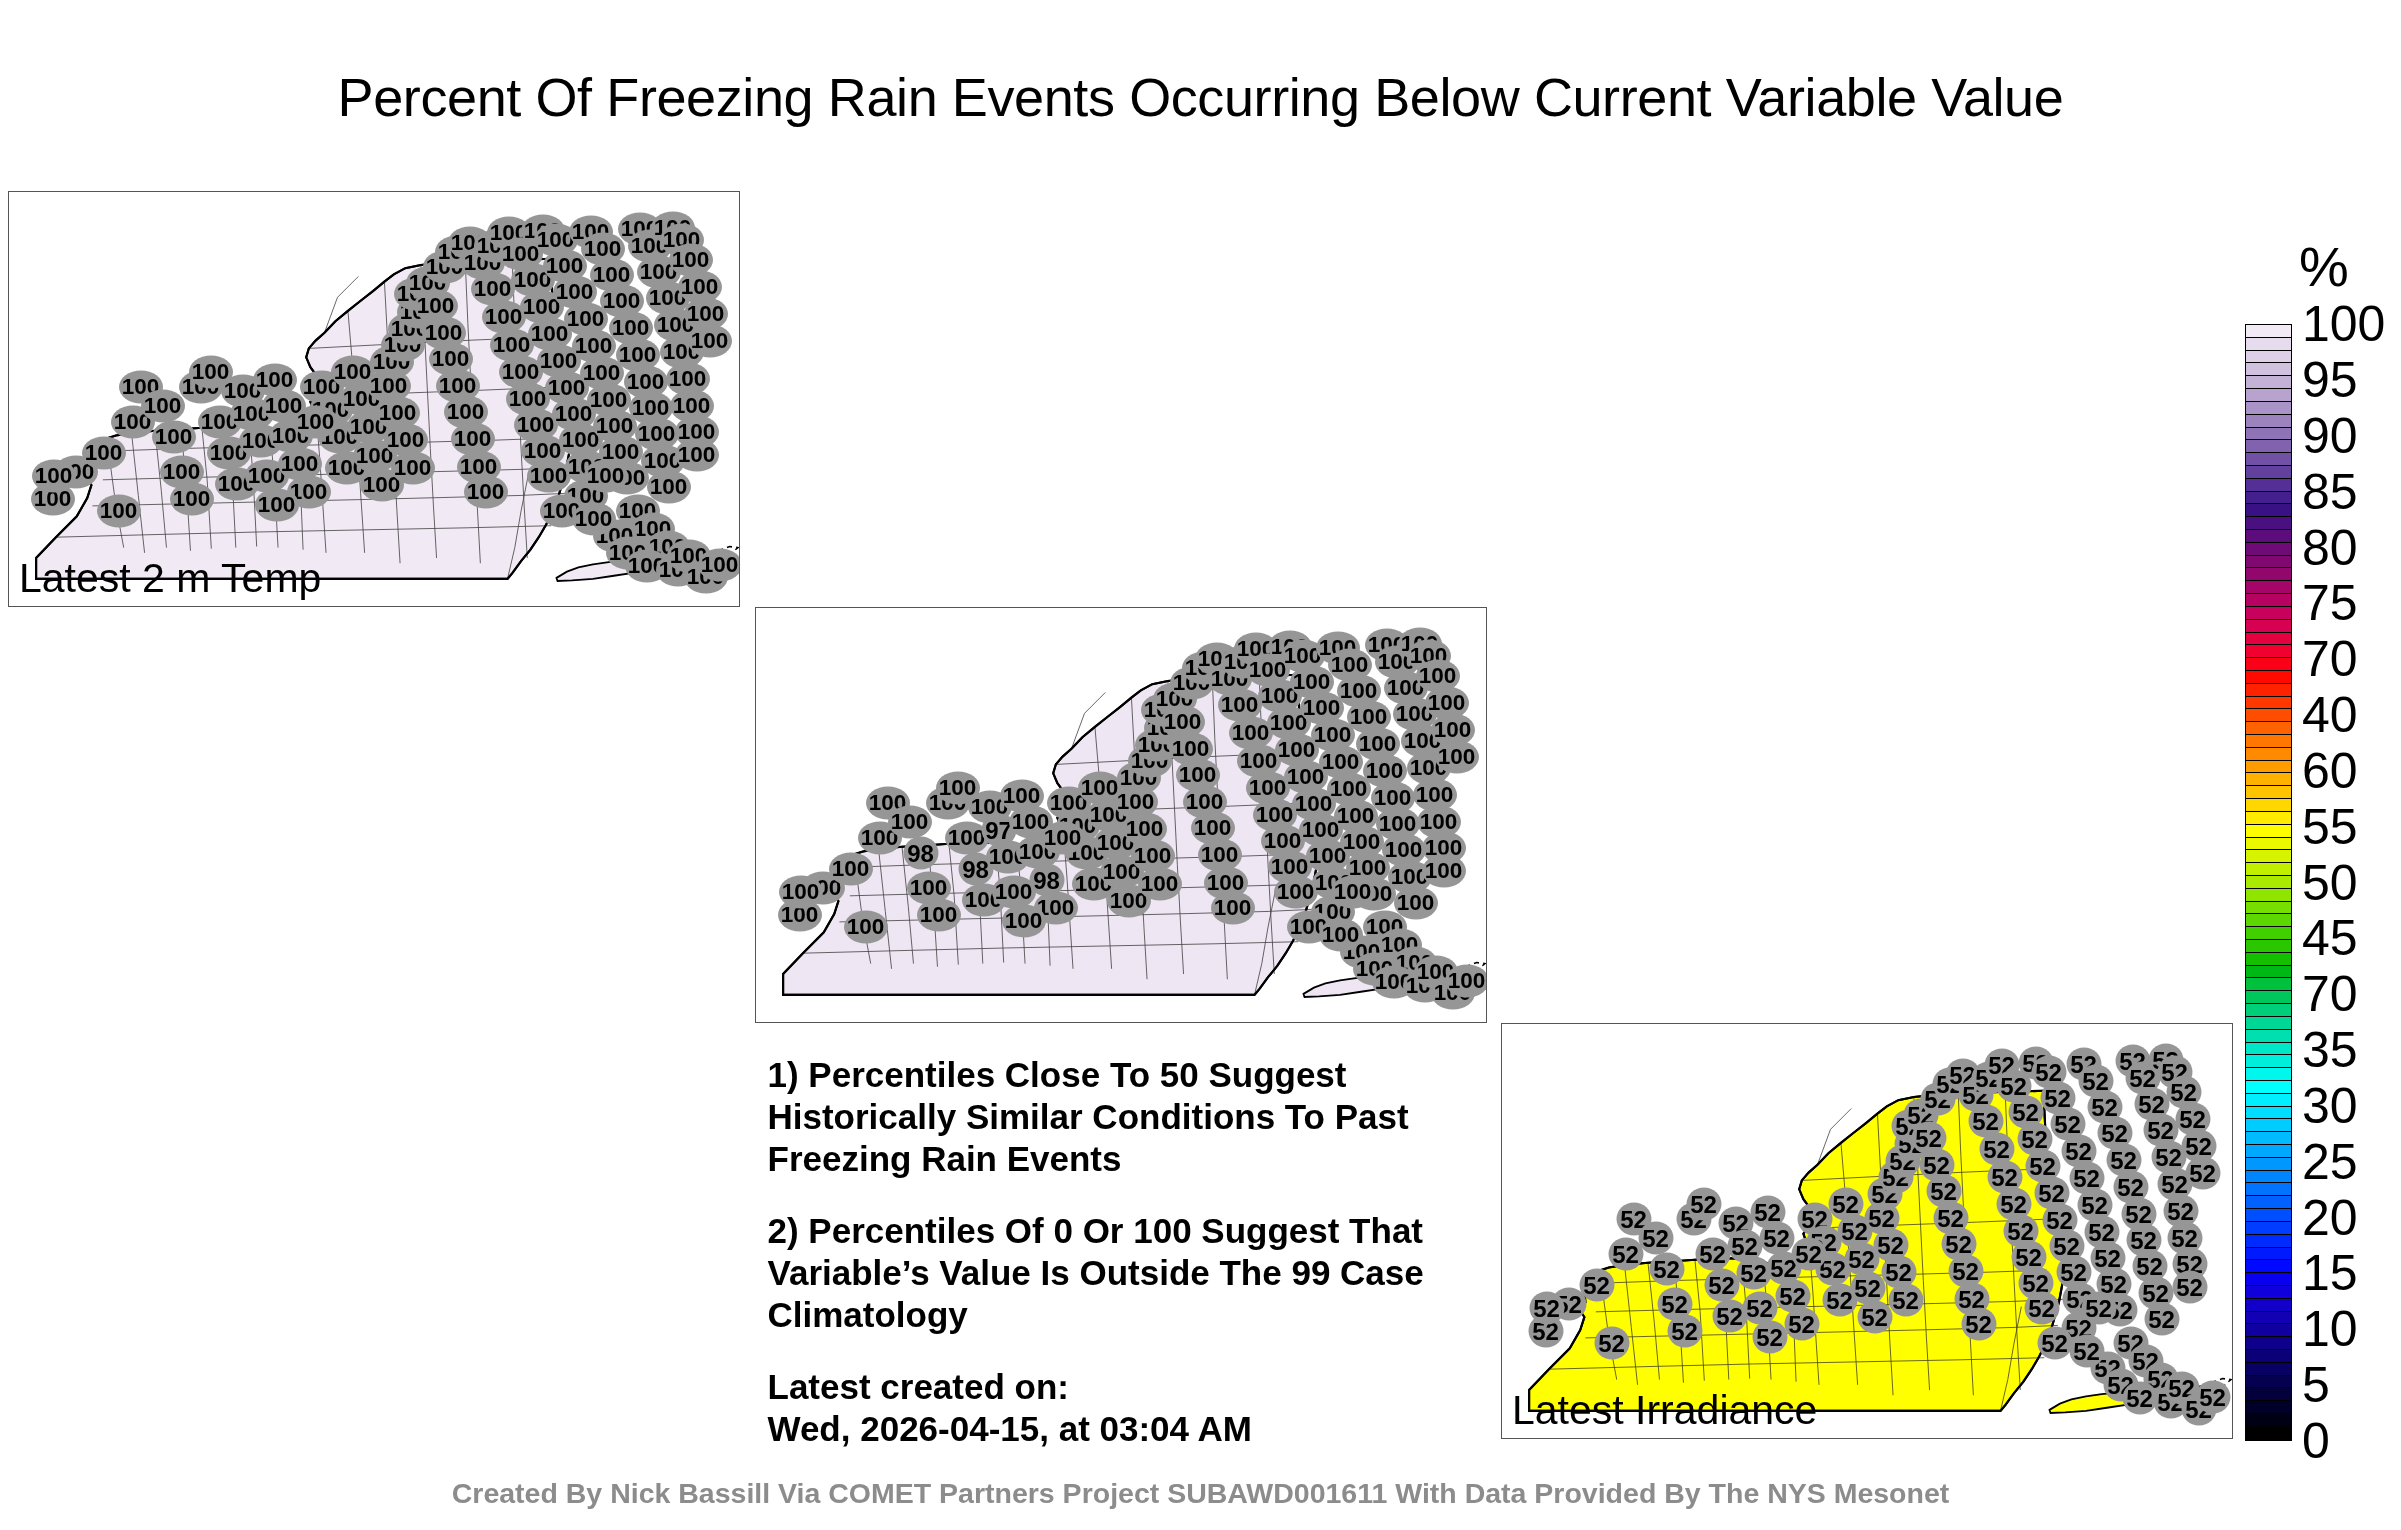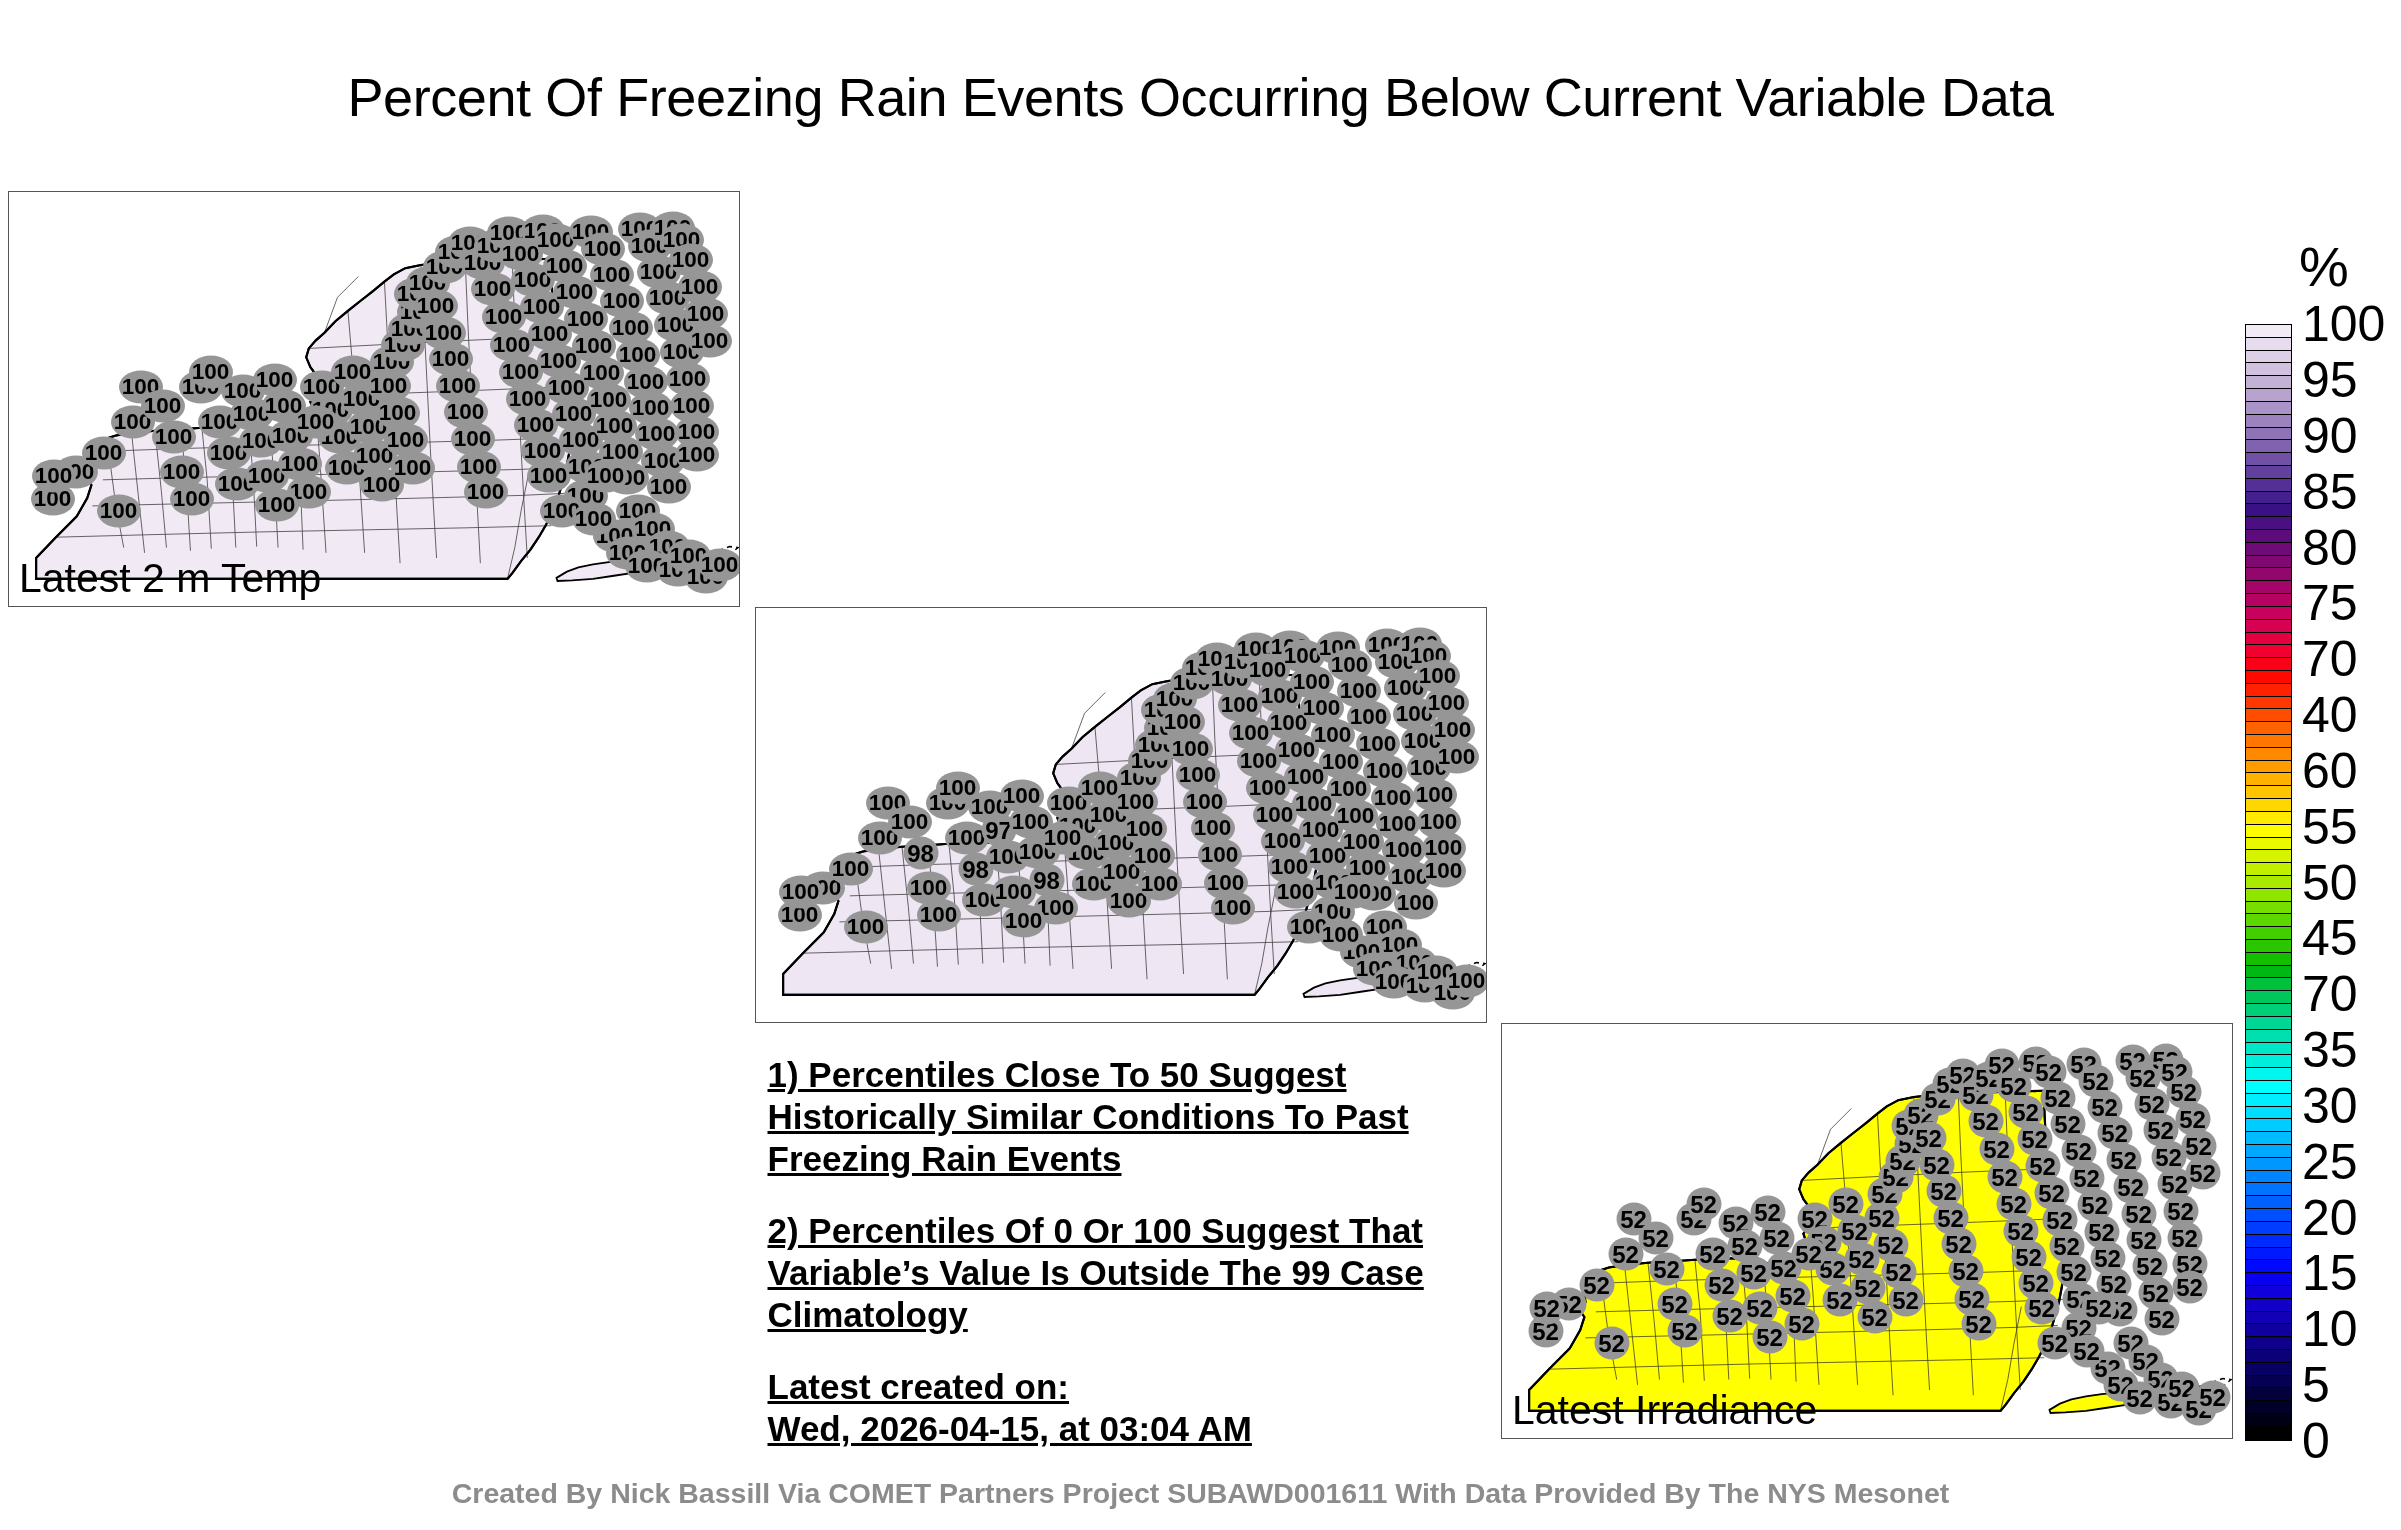--- a/index.html
+++ b/index.html
@@ -32,38 +32,38 @@
     font-family:"Liberation Sans",sans-serif;
     display:flex;align-items:center;justify-content:center;
     line-height:1;
   }
 
   
   .notes{
     position:absolute;font-family:"Liberation Sans",sans-serif;
     font-weight:bold;font-size:35px;color:#000;line-height:1.20;
   }
-  .notes .blk{margin-bottom:30px;text-decoration:underline;}
+  .notes .blk{margin-bottom:30px;}
   .notes .blk:last-child{margin-bottom:0;}
 
   
   #cbar{position:absolute;left:2245px;top:324px;width:47px;height:1117px;border:1.5px solid #000;box-sizing:border-box;}
   #cbar .seg{width:100%;border-bottom:0.8px solid #000;box-sizing:border-box;}
   #cbar-pct{position:absolute;left:2299px;top:234px;font-size:56px;font-weight:400;color:#000;}
   .cbtick{position:absolute;left:2302px;font-size:50px;color:#000;transform:translateY(-50%);white-space:nowrap;}
 
   #credit{
     position:absolute;left:0;top:1477px;width:2401px;text-align:center;
     font-size:28.5px;font-weight:bold;color:#8c8c8c;font-family:"Liberation Sans",sans-serif;
   }
 </style>
 </head>
 <body>
 
-<div id="title">Percent Of Freezing Rain Events Occurring Below Current Variable Data</div>
+<div id="title">Percent Of Freezing Rain Events Occurring Below Current Variable Value</div>
 
 <div class="grid" id="grid">
     <div class="cell panel" style="left: 0px; top: 0px; width: 732px; height: 416px;">
       <div class="mapwrap">
   <svg viewBox="0 0 1400 760" preserveAspectRatio="xMidYMid meet">
     <defs>
       <radialGradient id="g-irr" cx="40%" cy="14%" r="46%">
         <stop offset="0%" stop-color="#ffee00"></stop>
         <stop offset="18%" stop-color="#ff6a00"></stop>
         <stop offset="34%" stop-color="#f80000"></stop>

